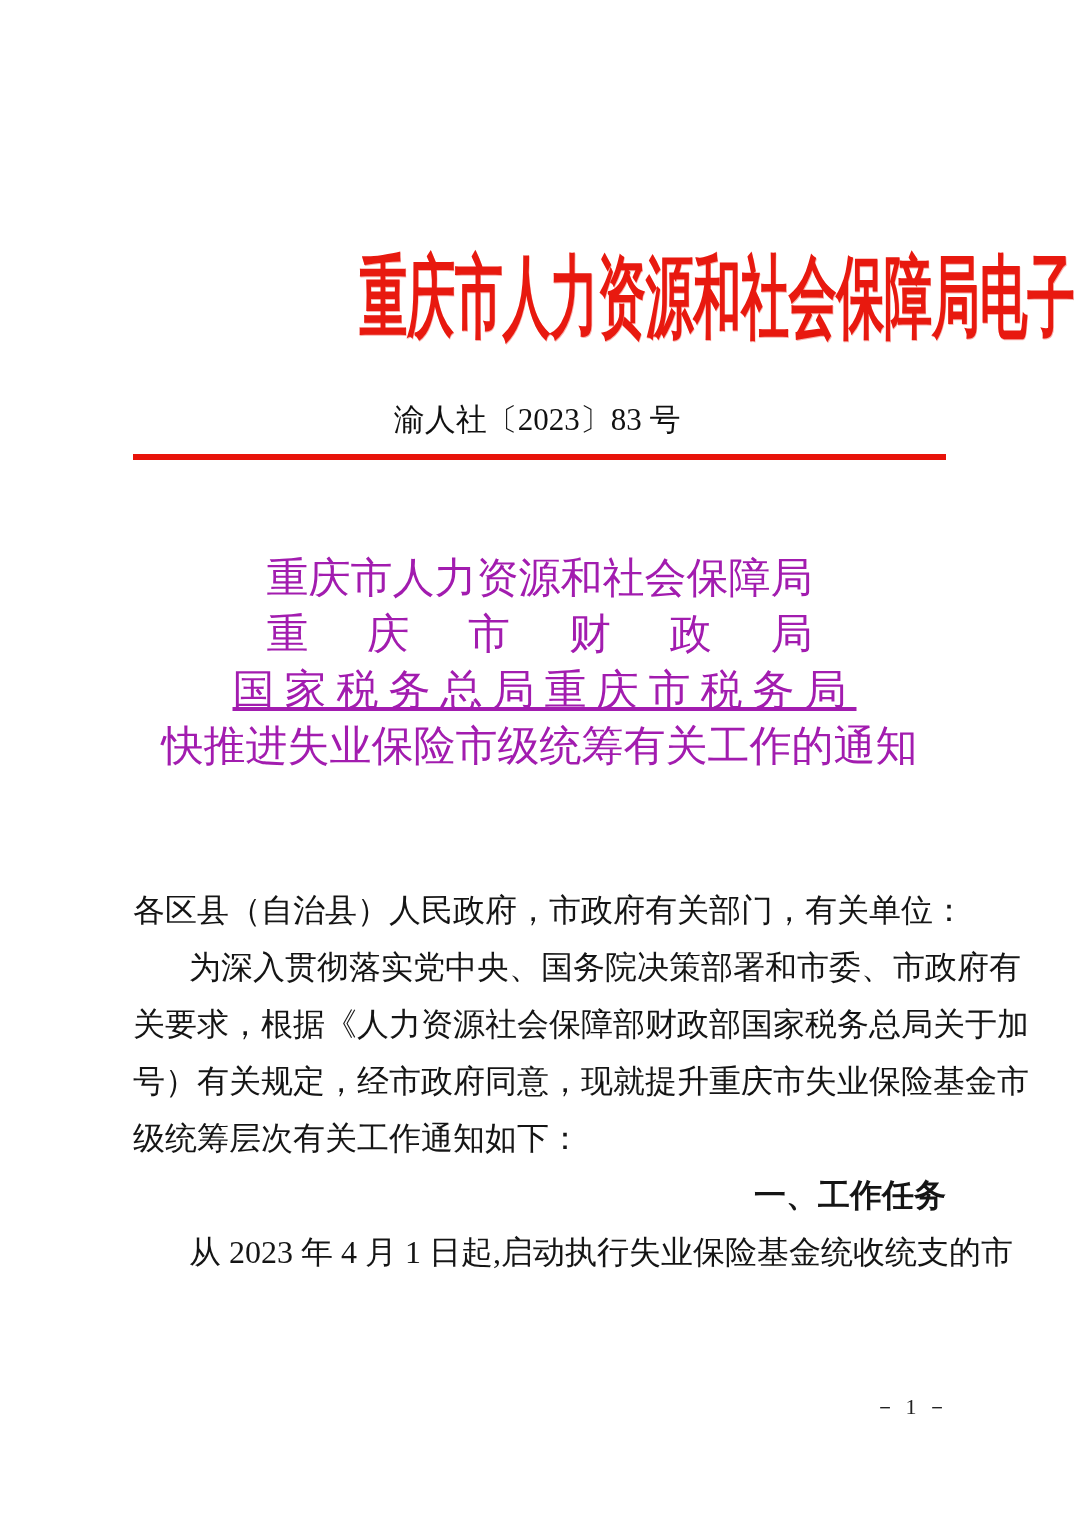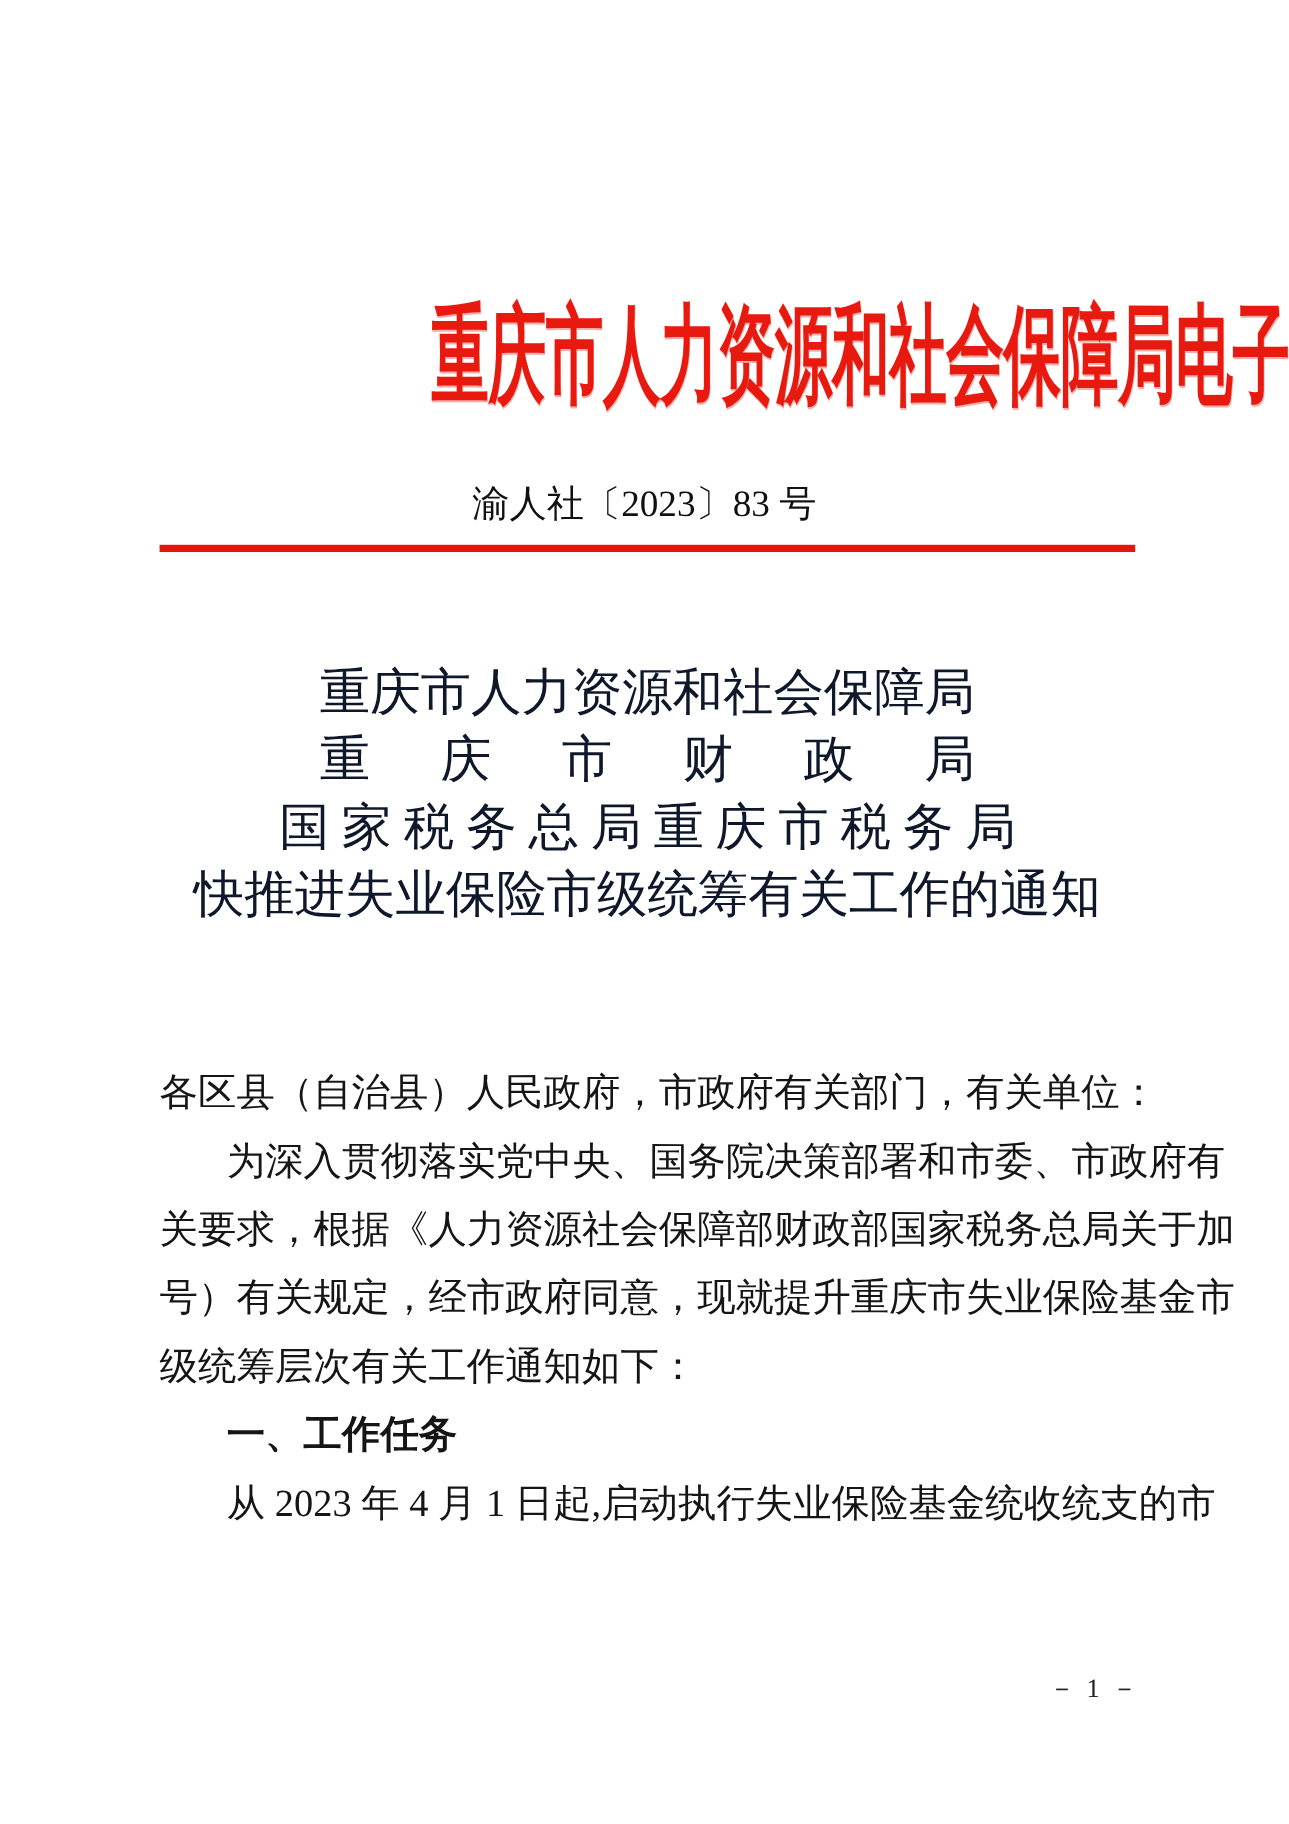--- a/index.html
+++ b/index.html
@@ -63,56 +63,58 @@
   }
 
   
   .title-block {
     position: absolute;
     top: 550px;
     left: 133px;
     width: 813px;
     text-align: center;
     font-size: 42px;
-    color: #0f172a;
+    color: #a21caf;
   }
   .title-line {
     height: 56px;
     line-height: 56px;
     white-space: nowrap;
   }
   .title-justify {
     display: flex;
     justify-content: space-between;
     width: 546px;
     margin: 0 auto;
     height: 56px;
     line-height: 56px;
   }
   .title-spaced {
     letter-spacing: 10px;
     margin-right: -10px;
+    text-decoration: underline;
   }
 
   
   .body-block {
     position: absolute;
     top: 882px;
     left: 133px;
     width: 813px;
     font-size: 32px;
     color: #151515;
   }
   .body-line {
     height: 57px;
     line-height: 57px;
     white-space: nowrap;
   }
   .body-line.indent {
     padding-left: 56px;
+    text-align: right;
   }
   .body-line.bold {
     font-weight: bold;
   }
 
   
   .page-number {
     position: absolute;
     top: 1392px;
     right: 124px;

